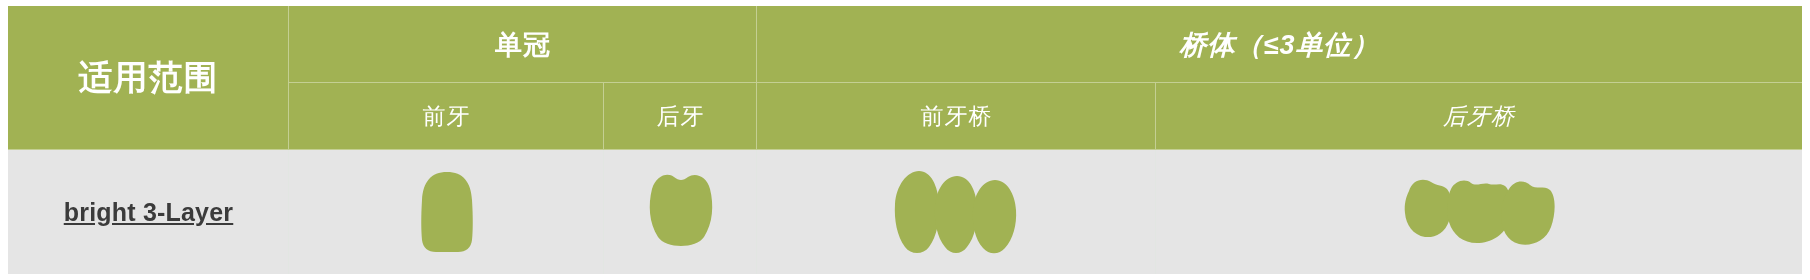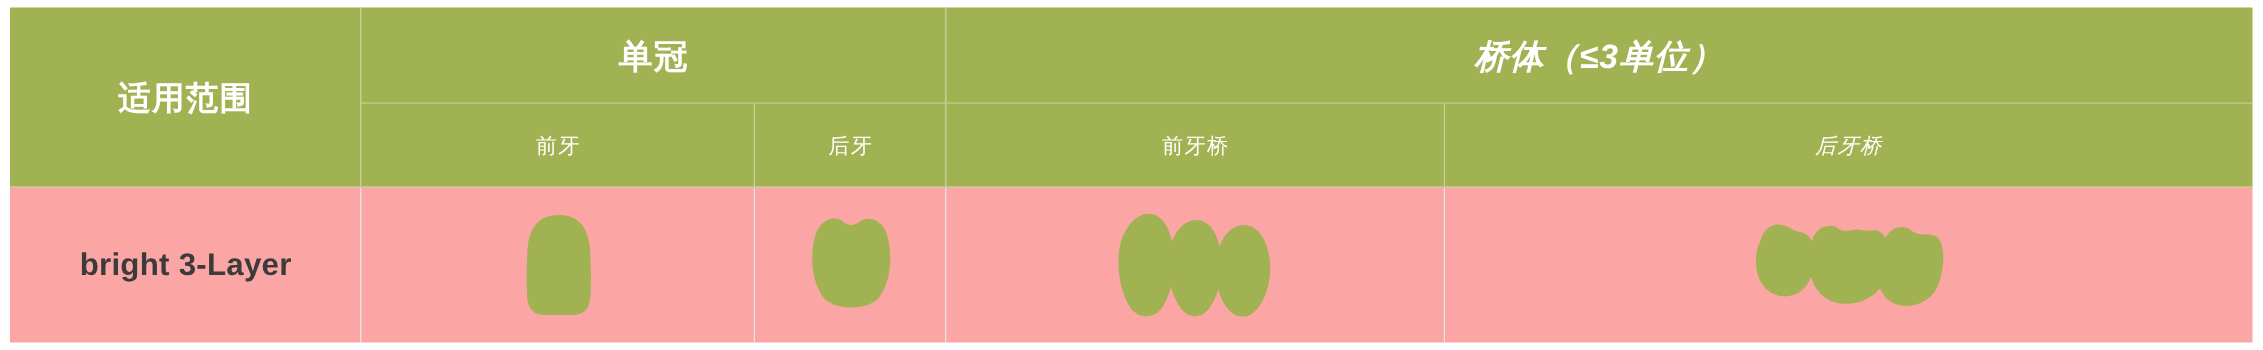--- a/index.html
+++ b/index.html
@@ -40,39 +40,40 @@
 
   
   .hd {
     background: #a1b253;
     color: #ffffff;
     box-shadow: inset -1px 0 0 #c4cf93, inset 0 -1px 0 #c4cf93;
   }
   .hd.last-col { box-shadow: inset 0 -1px 0 #c4cf93; font-style: italic; }
 
   .hd-scope {
-    font-size: 26px;
+    font-size: 34px;
     font-weight: bold;
     letter-spacing: 1px;
   }
   .hd-group {
     font-size: 27px;
     font-weight: bold;
     letter-spacing: 1px;
   }
   .hd-sub {
-    font-size: 17px;
+    font-size: 23px;
     font-weight: normal;
     letter-spacing: 1px;
   }
 
   
   .bd {
-    background: #fca5a5;
+    background: #e5e5e5;
     box-shadow: inset -1px 0 0 #e2e6e2;
+    text-decoration: underline;
   }
   .bd.last-col { box-shadow: none; }
 
   .row-label {
     font-size: 25px;
     font-weight: bold;
     color: #3b3b3b;
     letter-spacing: 0.2px;
   }
 

